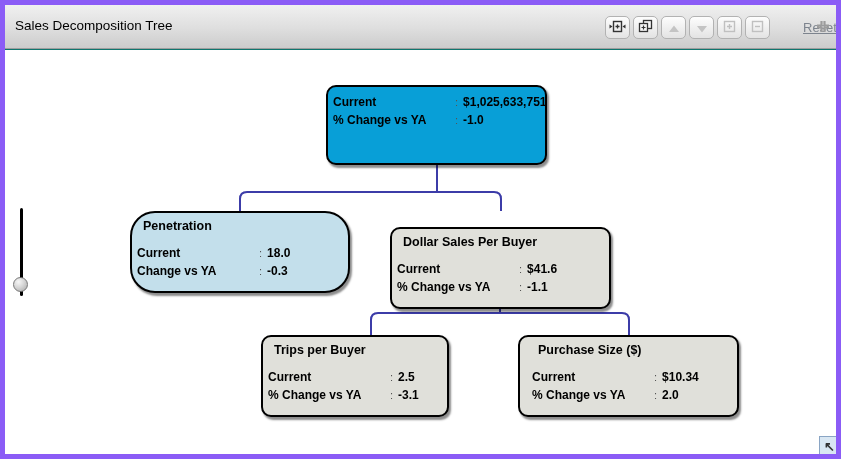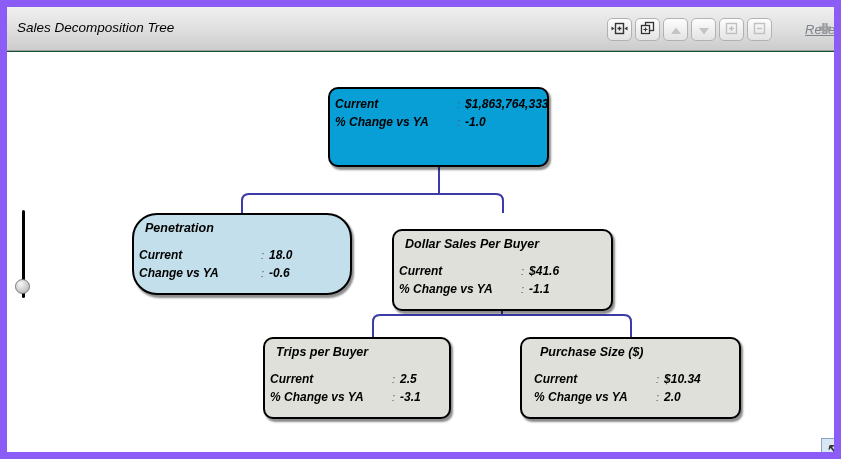--- a/index.html
+++ b/index.html
@@ -4,24 +4,23 @@
 <style>
   * { box-sizing: border-box; margin: 0; padding: 0; }
   body {
     font-family: "Liberation Sans", sans-serif;
     background: #ffffff;
     width: 841px; height: 459px;
   }
   .window {
     position: relative;
     width: 841px; height: 459px;
-    background: #14532d;
-    border: 7px solid #8b5cf6;
+    background: #0f766e;
+    border: 5px solid #8b5cf6;
     overflow: hidden;
-    font-style: italic;
   }
   
   .header {
     position: absolute; left: 0; top: 0; right: 0; height: 44px;
     background: linear-gradient(180deg, #f0f0f0 0%, #dedede 55%, #cccccc 100%);
     border-bottom: 1px solid #9e9e9e;
   }
   .title {
     position: absolute; left: 10px; top: 13px;
     font-size: 13.5px; color: #000;
@@ -180,37 +179,37 @@
       <path d="M366 330 L366 315 Q366 308 373 308 L617 308 Q624 308 624 315 L624 330"></path>
     </g>
   </svg>
 
   <div class="slider-track"></div>
   <div class="slider-handle"></div>
 
   <div class="node" id="node-dollar-sales" style="background: rgb(8, 159, 215);">
     <div class="node-row">
       <span>Current</span>
-      <span class="node-val"><span class="colon">:</span><span>$1,863,764,333</span></span>
+      <span class="node-val"><span class="colon">:</span><span>$1,025,633,751</span></span>
     </div>
     <div class="node-row">
       <span>% Change vs YA</span>
       <span class="node-val"><span class="colon">:</span><span>-1.0</span></span>
     </div>
   </div>
 
   <div class="node" id="node-penetration" style="background: rgb(195, 223, 235); border-radius: 25px;">
     <div class="node-title">Penetration</div>
     <div class="node-row">
       <span>Current</span>
       <span class="node-val"><span class="colon">:</span><span>18.0</span></span>
     </div>
     <div class="node-row">
       <span>Change vs YA</span>
-      <span class="node-val"><span class="colon">:</span><span>-0.6</span></span>
+      <span class="node-val"><span class="colon">:</span><span>-0.3</span></span>
     </div>
   </div>
 
   <div class="node" id="node-dollar-sales-buyer" style="background: rgb(224, 224, 218);">
     <div class="node-title">Dollar Sales Per Buyer</div>
     <div class="node-row">
       <span>Current</span>
       <span class="node-val"><span class="colon">:</span><span>$41.6</span></span>
     </div>
     <div class="node-row">

